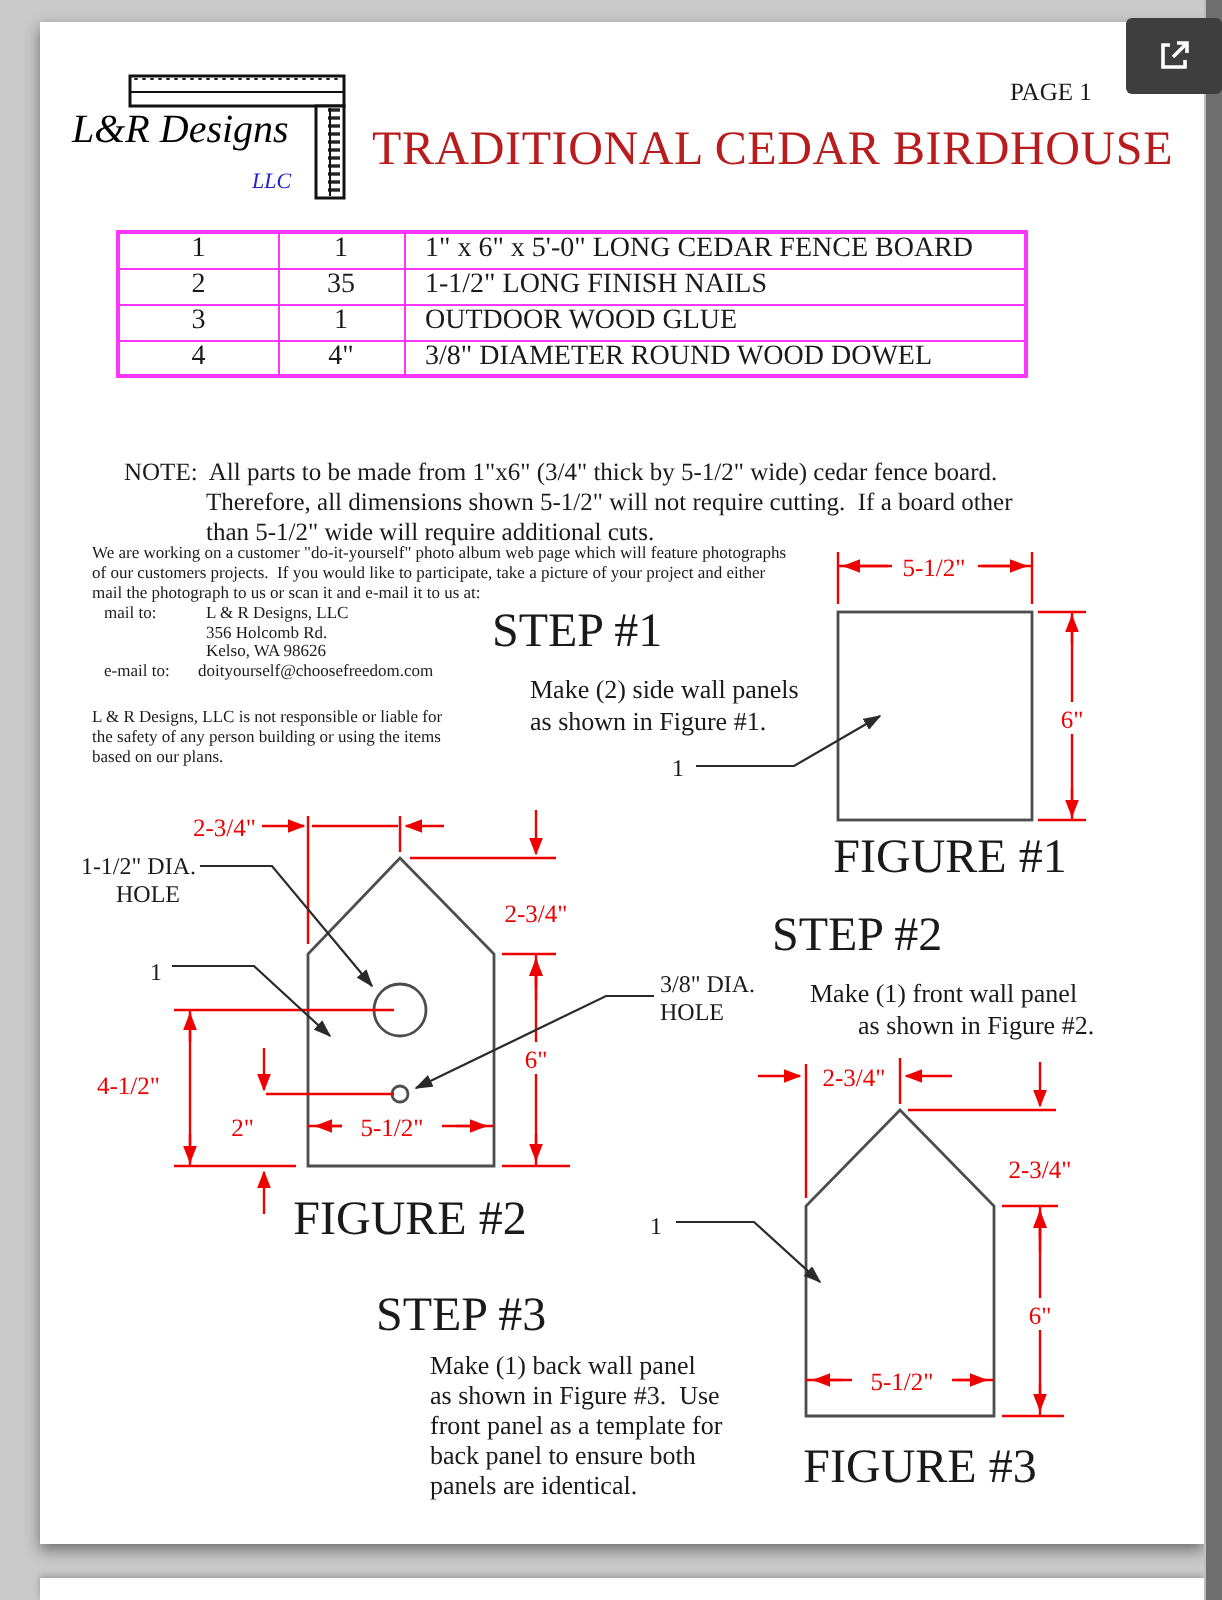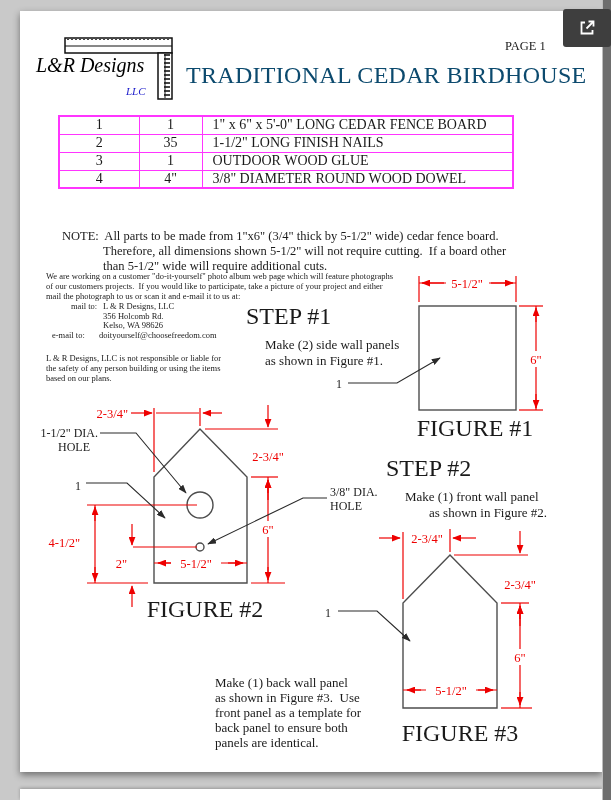--- a/index.html
+++ b/index.html
@@ -11,21 +11,21 @@
   #page1{left:20px;top:11px;width:582px;height:761px;background:#ffffff;
          box-shadow:0 3px 7px rgba(0,0,0,.45);}
   #page2{left:20px;top:789px;width:582px;height:11px;background:#ffffff;
          box-shadow:0 -1px 3px rgba(0,0,0,.25);}
   #scrollbar{left:602px;top:0;width:9px;height:800px;background:#6e6e6e;border-left:1px solid #bdbdbd;}
   #open-btn{left:563px;top:9px;width:48px;height:38px;background:#3e3e3e;border-radius:3px;
             display:flex;align-items:center;justify-content:center;cursor:pointer;}
   #logo-name{left:36px;top:54px;font-style:italic;font-size:20px;color:#000000;}
   #logo-llc{left:126px;top:85px;font-style:italic;font-size:11px;color:#2323cc;}
   #page-label{left:505px;top:39px;font-size:12.5px;}
-  #doc-title{left:186px;top:62px;font-size:24px;color:#0c4a6e;letter-spacing:.3px;white-space:nowrap;}
+  #doc-title{left:186px;top:62px;font-size:24px;color:#b91c1c;letter-spacing:.3px;white-space:nowrap;}
   
   #parts{left:58px;top:115px;}
   #parts table{border-collapse:collapse;border:2px solid #ff35ff;table-layout:fixed;}
   #parts th,#parts td{border:1.4px solid #ff35ff;padding:0;line-height:1;}
   #parts th{font-size:19px;font-weight:normal;height:33px;}
   #parts td{font-size:14px;height:18px;}
   .c-item{width:80px;text-align:center;}
   .c-qty{width:63px;text-align:center;}
   .c-desc{width:311px;text-align:left;padding-left:10px !important;}
   #parts th.c-desc{padding-left:16px !important;}
@@ -108,39 +108,40 @@
       </table>
   </div>
 
   <div class="abs line note" style="left:62px;top:230px">NOTE:  All parts to be made from 1"x6" (3/4" thick by 5-1/2" wide) cedar fence board.</div>
   <div class="abs line note" style="left:103px;top:245px">Therefore, all dimensions shown 5-1/2" will not require cutting.  If a board other</div>
   <div class="abs line note" style="left:103px;top:260px">than 5-1/2" wide will require additional cuts.</div>
 
   <div class="abs line small" style="left:46px;top:282px">of our customers projects.  If you would like to participate, take a picture of your project and either</div>
   <div class="abs line small" style="left:46px;top:272px">We are working on a customer "do-it-yourself" photo album web page which will feature photographs</div>
   <div class="abs line small" style="left:46px;top:292px">mail the photograph to us or scan it and e-mail it to us at:</div>
-  <div class="abs line small" style="left:71px;top:302px">mail to:</div>
+  <div class="abs line small" style="left:52px;top:302px">mail to:</div>
   <div class="abs line small" style="left:103px;top:302px">L &amp; R Designs, LLC</div>
   <div class="abs line small" style="left:103px;top:312px">356 Holcomb Rd.</div>
   <div class="abs line small" style="left:103px;top:321px">Kelso, WA 98626</div>
   <div class="abs line small" style="left:52px;top:331px">e-mail to:</div>
   <div class="abs line small" style="left:99px;top:331px">doityourself@choosefreedom.com</div>
 
   <div class="abs line small" style="left:46px;top:354px">L &amp; R Designs, LLC is not responsible or liable for</div>
   <div class="abs line small" style="left:46px;top:364px">the safety of any person building or using the items</div>
   <div class="abs line small" style="left:46px;top:374px">based on our plans.</div>
 
   <div class="abs step-title" style="left:246px;top:303px">STEP #1</div>
   <div class="abs step-body" style="left:265px;top:338px">Make (2) side wall panels</div>
   <div class="abs step-body" style="left:265px;top:354px">as shown in Figure #1.</div>
 
   <div class="abs step-title" style="left:386px;top:455px">STEP #2</div>
   <div class="abs step-body" style="left:405px;top:490px">Make (1) front wall panel</div>
   <div class="abs step-body" style="left:429px;top:506px">as shown in Figure #2.</div>
 
+  <div class="abs step-title" style="left:188px;top:645px">STEP #3</div>
   <div class="abs step-body" style="left:215px;top:676px">Make (1) back wall panel</div>
   <div class="abs step-body" style="left:215px;top:691px">as shown in Figure #3.  Use</div>
   <div class="abs step-body" style="left:215px;top:706px">front panel as a template for</div>
   <div class="abs step-body" style="left:215px;top:721px">back panel to ensure both</div>
   <div class="abs step-body" style="left:215px;top:736px">panels are identical.</div>
 
   <svg class="abs" style="left:330px;top:268px" width="225" height="180" viewBox="330 268 225 180">
     <defs>
       <marker id="m1r" markerWidth="9" markerHeight="7" refX="8.2" refY="3.5" orient="auto" markerUnits="userSpaceOnUse">
         <path d="M0,0 L9,3.5 L0,7 Z" fill="#ee0000"></path>

